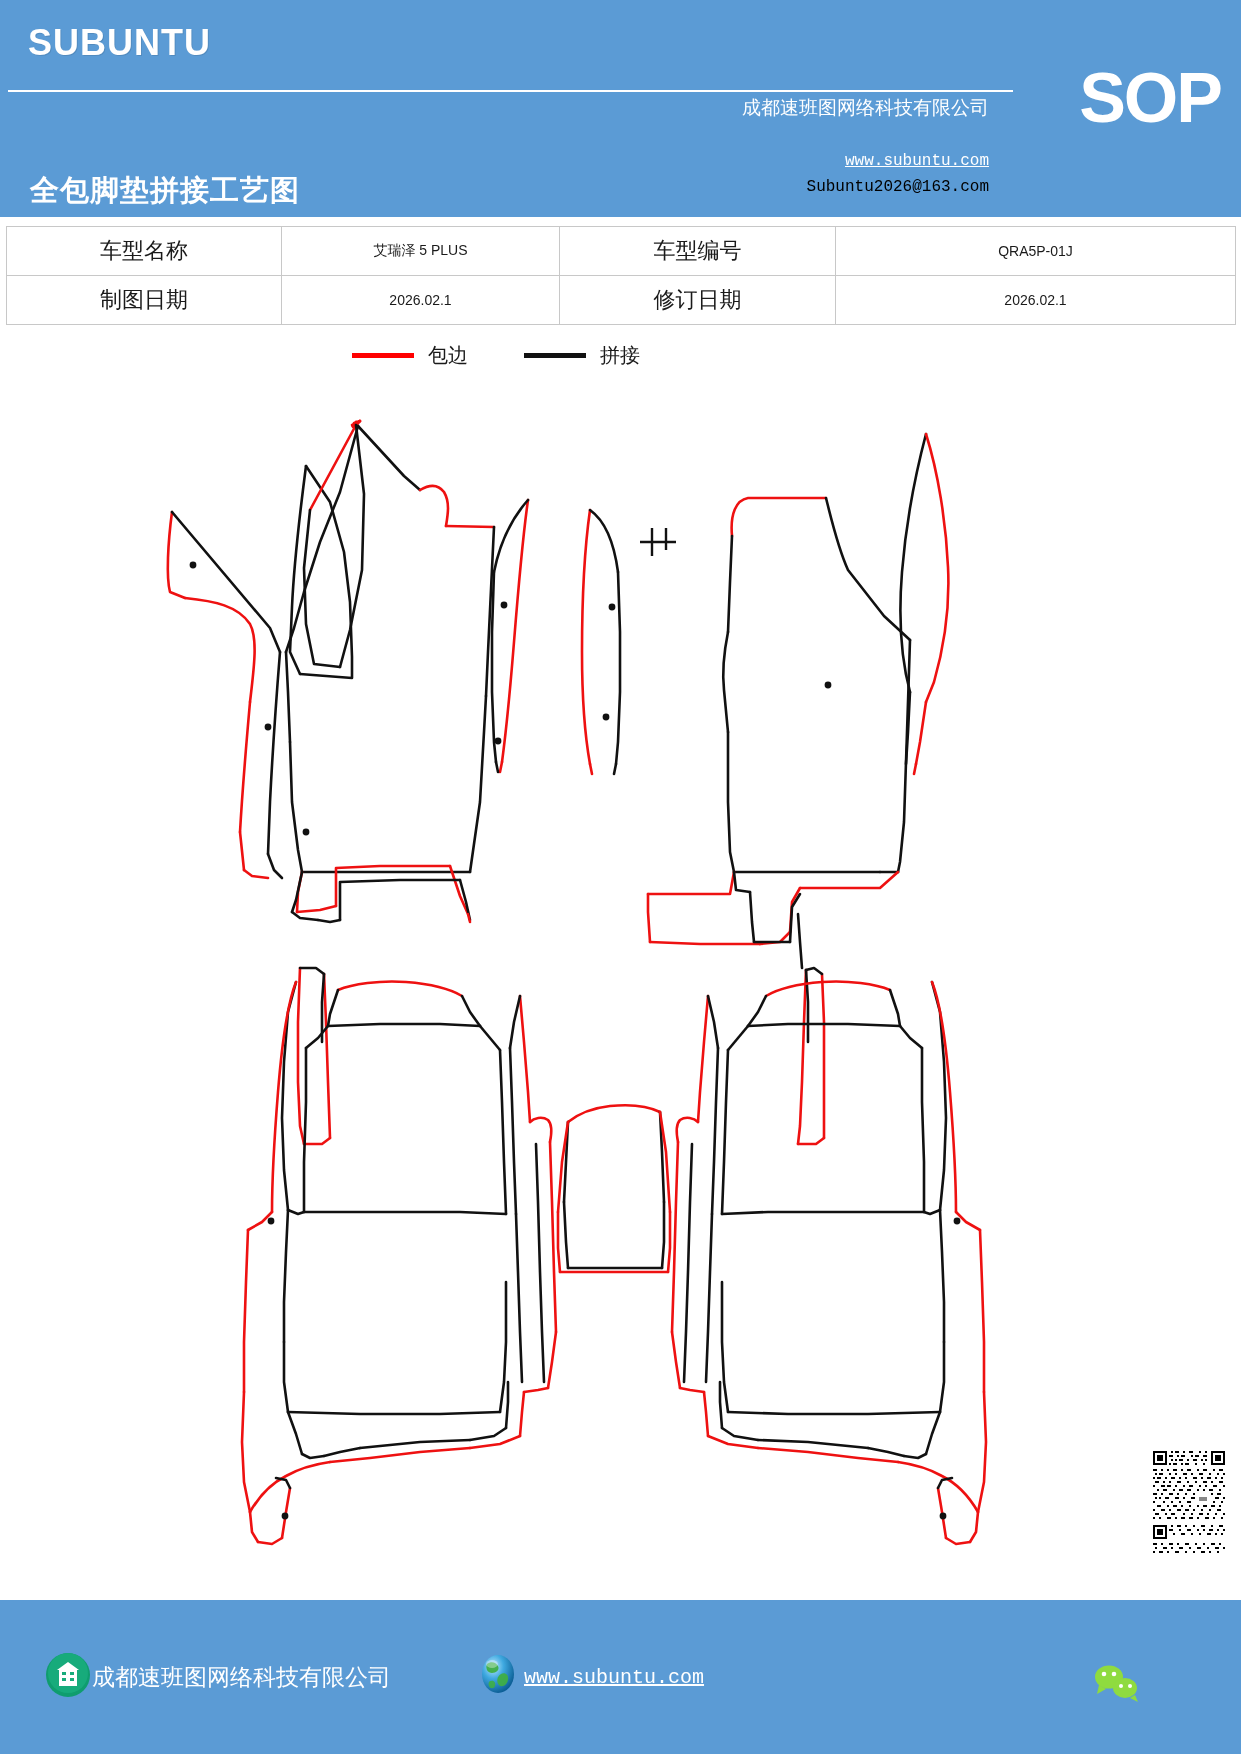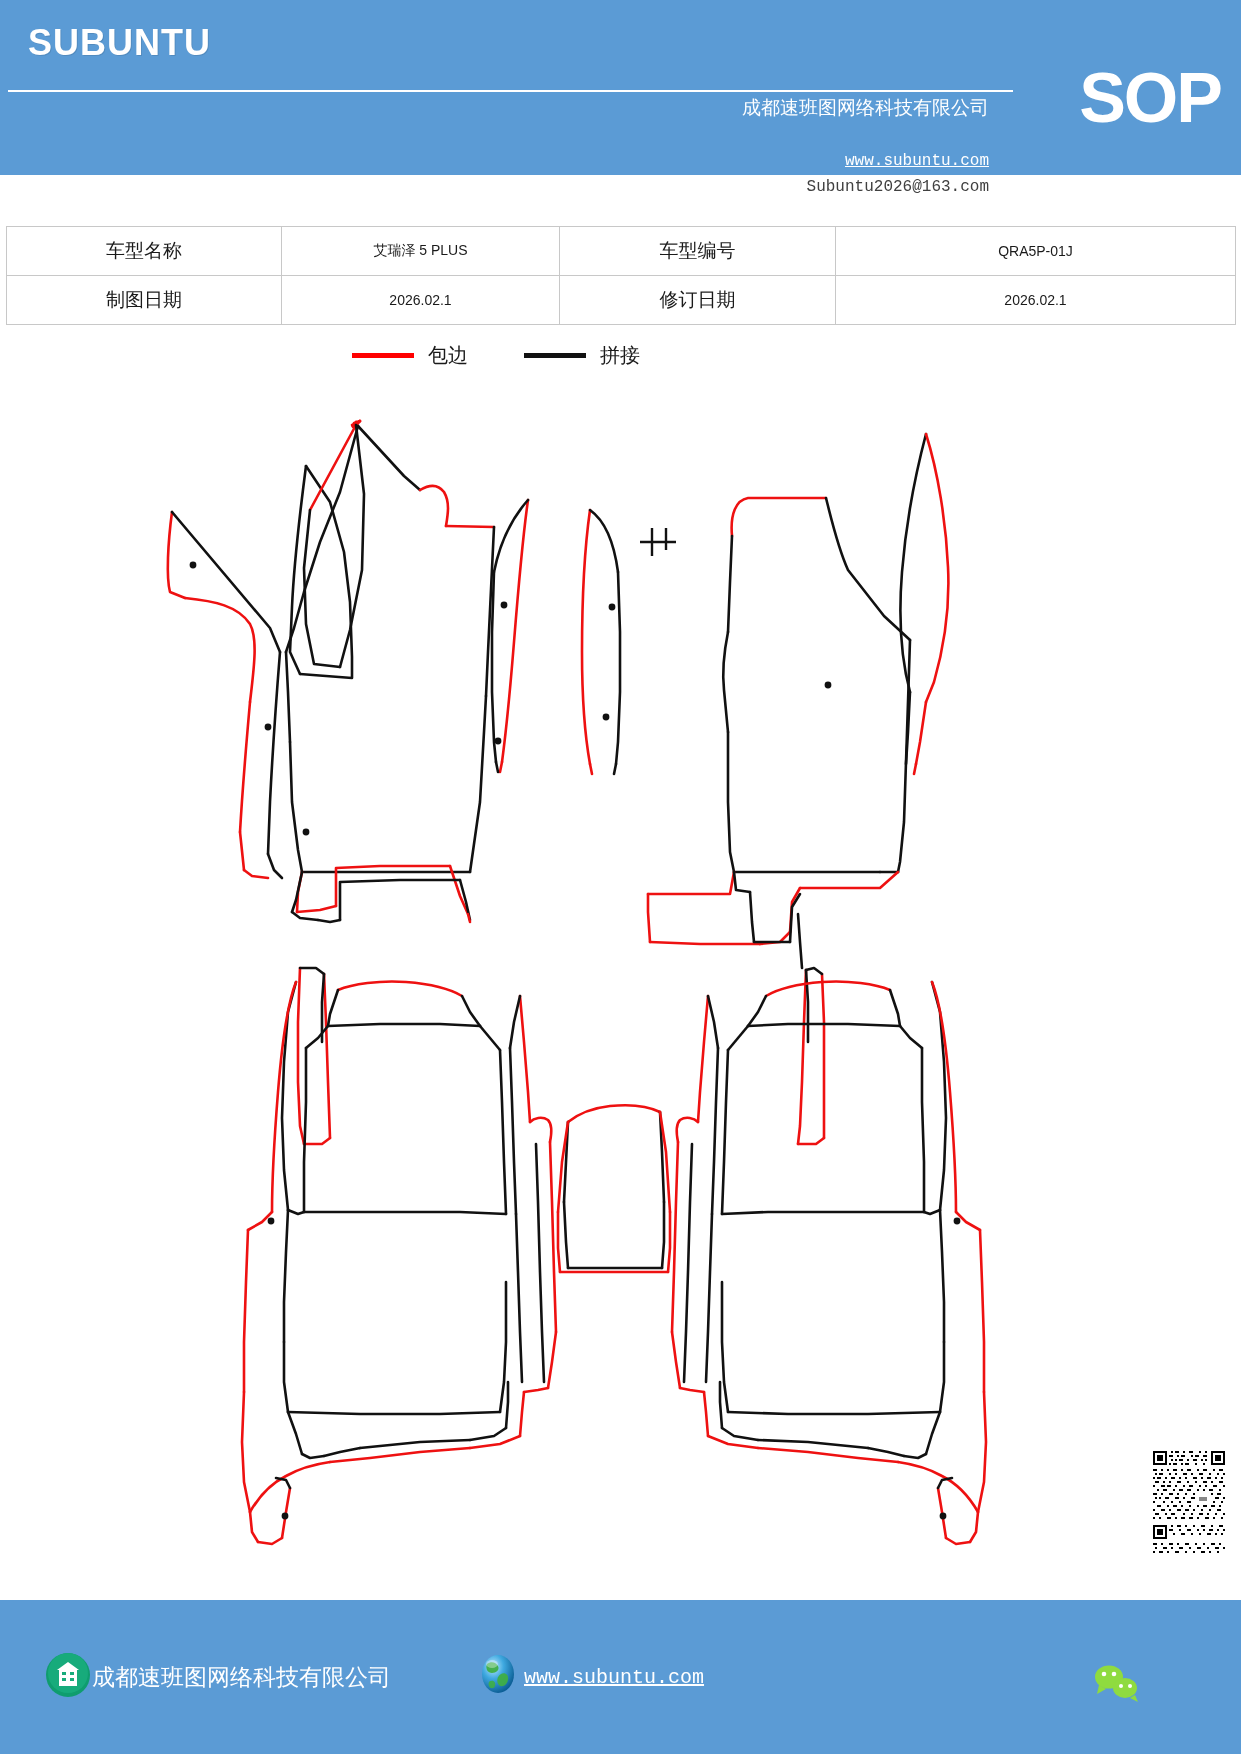--- a/index.html
+++ b/index.html
@@ -15,21 +15,21 @@
     width: 1241px;
     height: 1754px;
     background: #ffffff;
   }
 
   
   .header {
     position: absolute;
     left: 0; top: 0;
     width: 1241px;
-    height: 175px;
+    height: 217px;
     background: #5b9bd5;
   }
   .brand-logo {
     position: absolute;
     left: 28px; top: 22px;
     font-size: 36px;
     font-weight: bold;
     letter-spacing: 1px;
     color: #ffffff;
     font-family: "Liberation Sans", sans-serif;
@@ -75,39 +75,39 @@
     font-size: 16px;
     color: #ffffff;
     text-decoration: underline;
     font-family: "Liberation Mono", "DejaVu Sans Mono", monospace;
     white-space: nowrap;
   }
   .header-email {
     position: absolute;
     right: 252px; top: 178px;
     font-size: 16px;
-    color: #404040;
+    color: #000000;
     font-family: "Liberation Mono", "DejaVu Sans Mono", monospace;
     white-space: nowrap;
   }
 
   
   .info-table {
     position: absolute;
     left: 6px; top: 226px;
     width: 1229px;
     border-collapse: collapse;
     table-layout: fixed;
   }
   .info-table td {
     border: 1px solid #c8c8c8;
     height: 49px;
     text-align: center;
     vertical-align: middle;
-    font-size: 19px;
+    font-size: 22px;
     color: #1a1a1a;
     font-family: Liberation Mono, monospace;
   }
   .info-table td.val {
     font-family: "Liberation Sans", sans-serif;
     font-size: 14px;
   }
   .col-a { width: 275px; }
   .col-b { width: 278px; }
   .col-c { width: 276px; }

